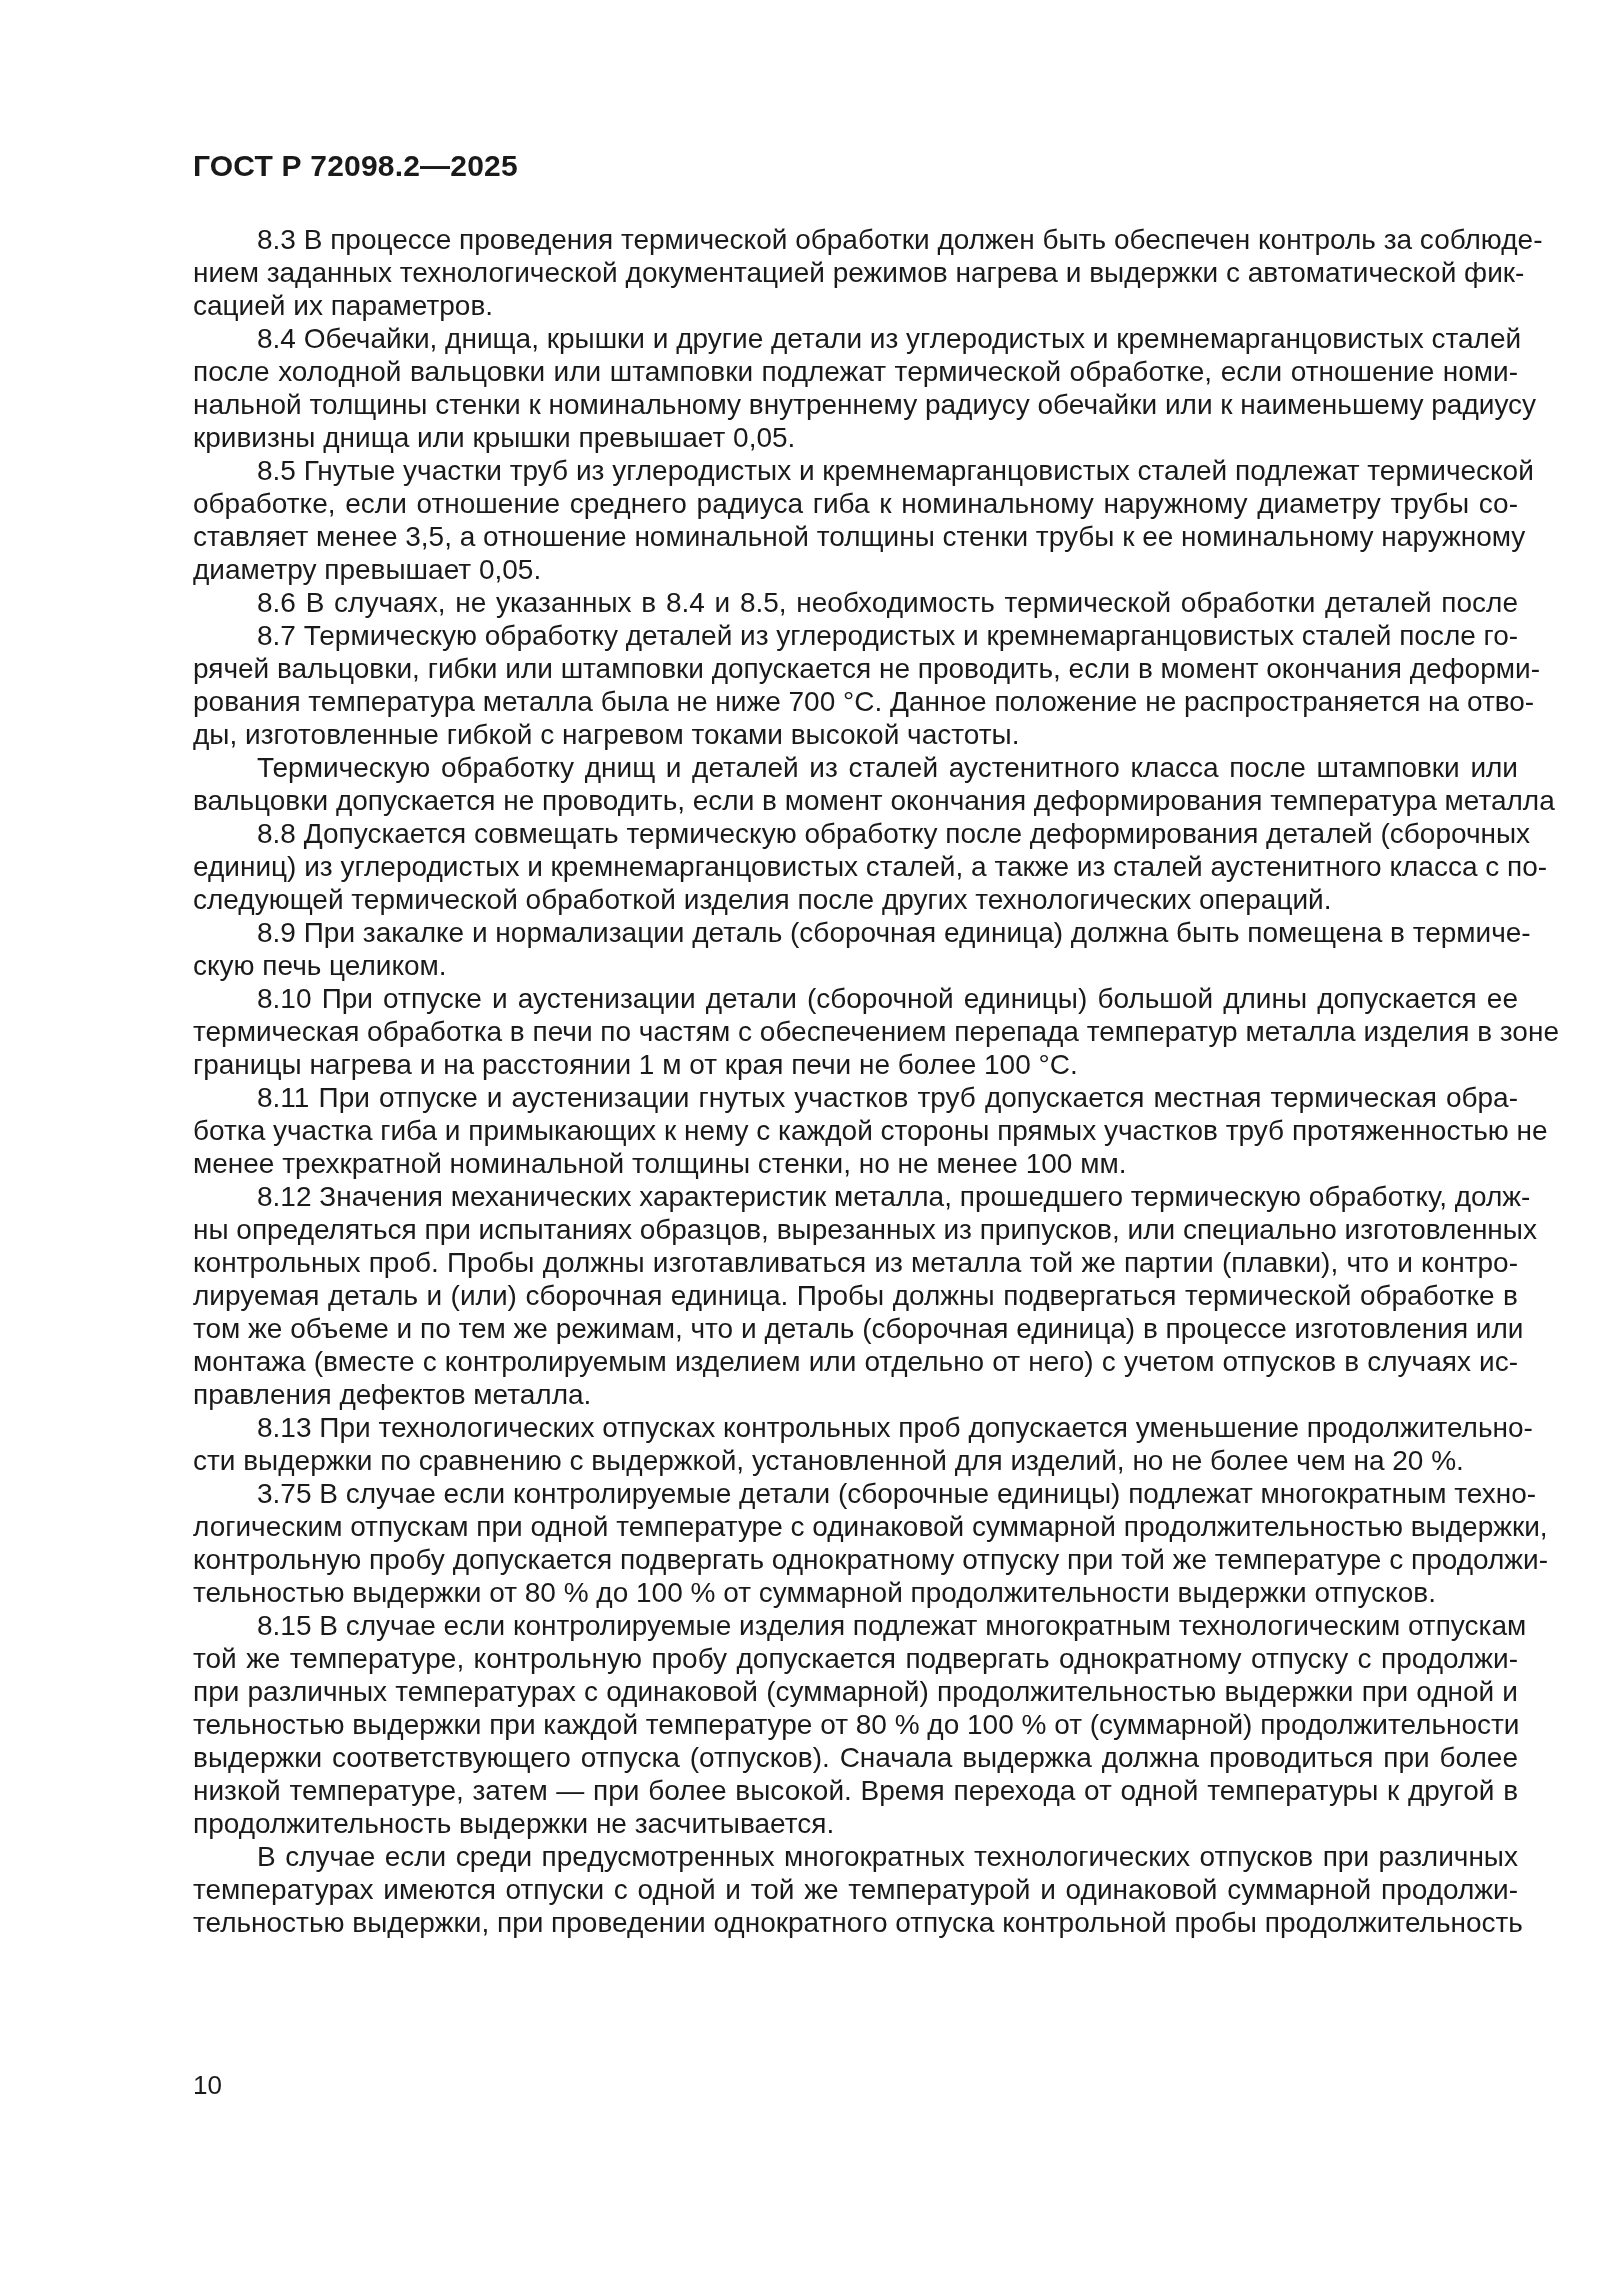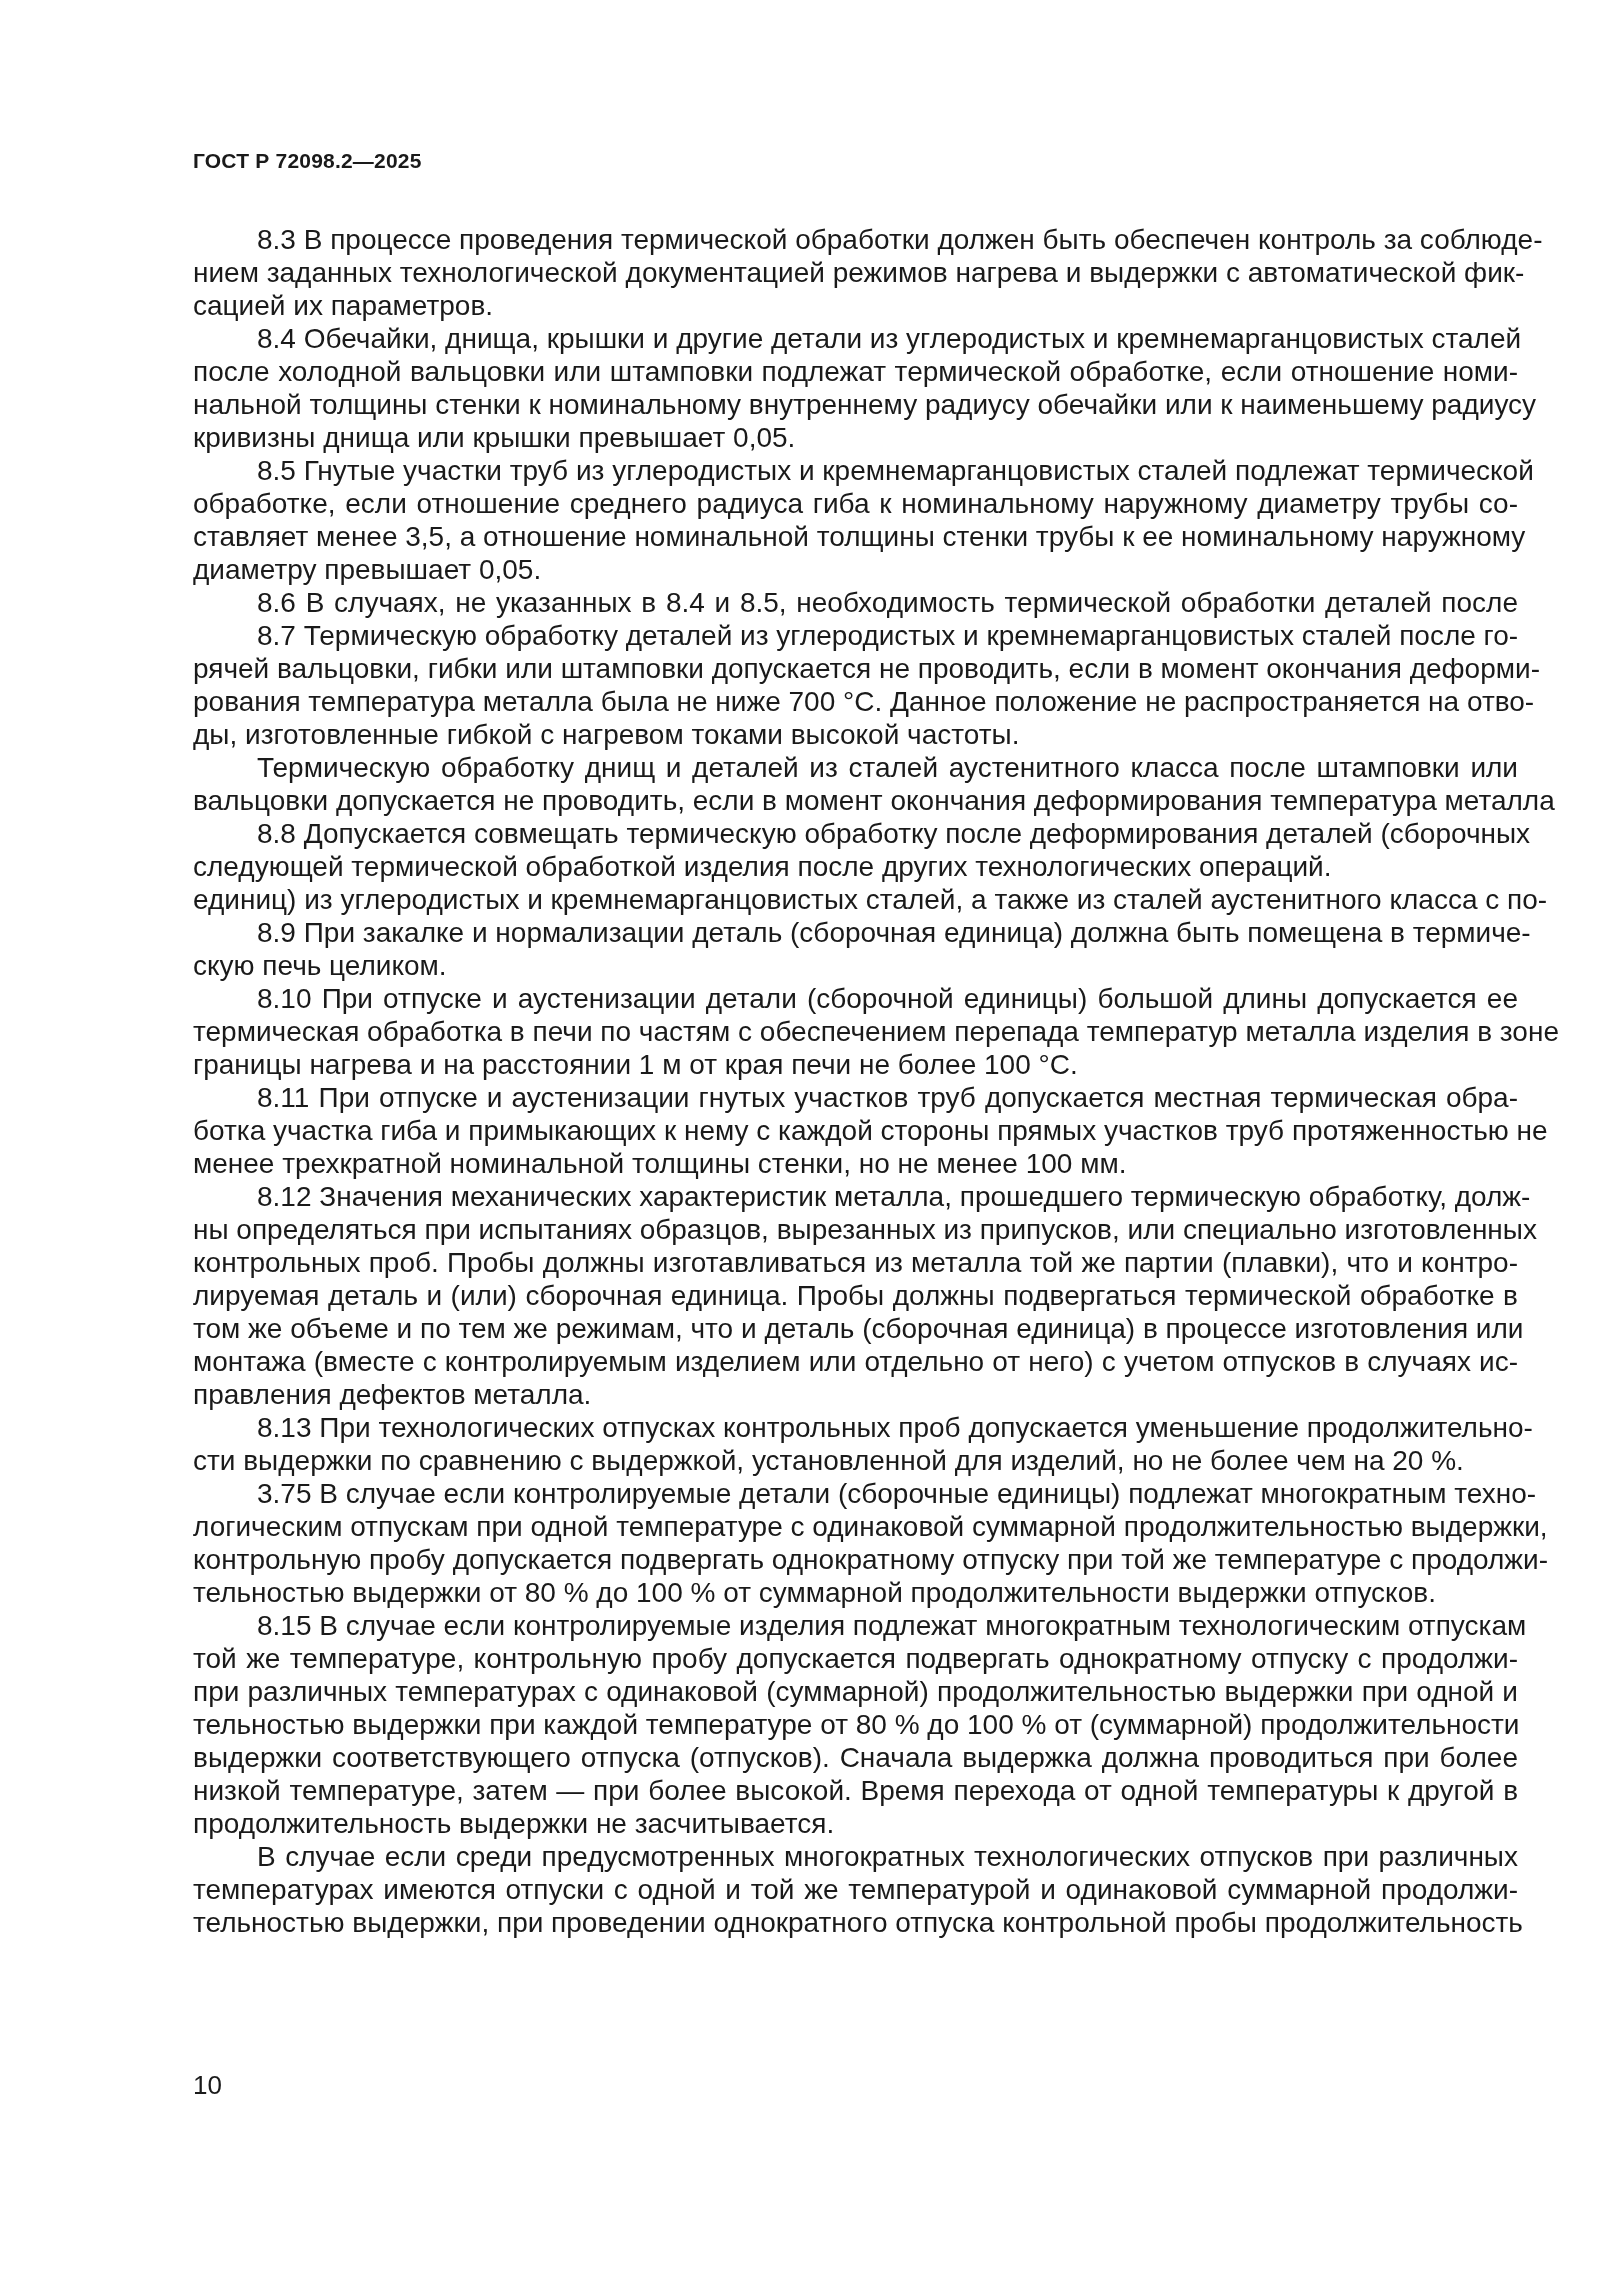--- a/index.html
+++ b/index.html
@@ -1,18 +1,18 @@
 <!DOCTYPE html>
 <html><head>
 <meta charset="utf-8">
 <style>
   html, body { margin: 0; padding: 0; background: #ffffff; }
   body { width: 1621px; height: 2293px; position: relative; overflow: hidden;
          font-family: "Liberation Sans", "DejaVu Sans", sans-serif; color: #1a1a1a; }
-  .header { position: absolute; left: 193px; top: 149px; font-size: 21px; font-weight: bold; letter-spacing: 0.2px; }
+  .header { position: absolute; left: 193px; top: 149px; font-size: 30px; font-weight: bold; letter-spacing: 0.2px; }
   .body-text { position: absolute; left: 193px; top: 223px; width: 1325px; font-size: 28px; line-height: 33px; }
   .line { display: block; white-space: nowrap; height: 33px; text-align: justify; text-align-last: justify; }
   .line.last { text-align-last: left; }
   .line.indent { padding-left: 64px; }
   .page-number { position: absolute; left: 193px; top: 2070px; font-size: 26px; }
 </style>
 </head>
 <body>
 
 <div class="header">ГОСТ Р 72098.2—2025</div>
@@ -43,22 +43,22 @@
       <span class="line">рячей вальцовки, гибки или штамповки допускается не проводить, если в момент окончания деформи-</span>
       <span class="line">рования температура металла была не ниже 700 °С. Данное положение не распространяется на отво-</span>
       <span class="line last">ды, изготовленные гибкой с нагревом токами высокой частоты.</span>
     </div>
     <div>
       <span class="line indent">Термическую обработку днищ и деталей из сталей аустенитного класса после штамповки или</span>
       <span class="line">вальцовки допускается не проводить, если в момент окончания деформирования температура металла</span>
     </div>
     <div>
       <span class="line indent">8.8  Допускается совмещать термическую обработку после деформирования деталей (сборочных</span>
+      <span class="line">единиц) из углеродистых и кремнемарганцовистых сталей, а также из сталей аустенитного класса с по-</span>
       <span class="line last">следующей термической обработкой изделия после других технологических операций.</span>
-      <span class="line">единиц) из углеродистых и кремнемарганцовистых сталей, а также из сталей аустенитного класса с по-</span>
     </div>
     <div>
       <span class="line indent">8.9  При закалке и нормализации деталь (сборочная единица) должна быть помещена в термиче-</span>
       <span class="line last">скую печь целиком.</span>
     </div>
     <div>
       <span class="line indent">8.10  При отпуске и аустенизации детали (сборочной единицы) большой длины допускается ее</span>
       <span class="line">термическая обработка в печи по частям с обеспечением перепада температур металла изделия в зоне</span>
       <span class="line last">границы нагрева и на расстоянии 1 м от края печи не более 100 °С.</span>
     </div>

